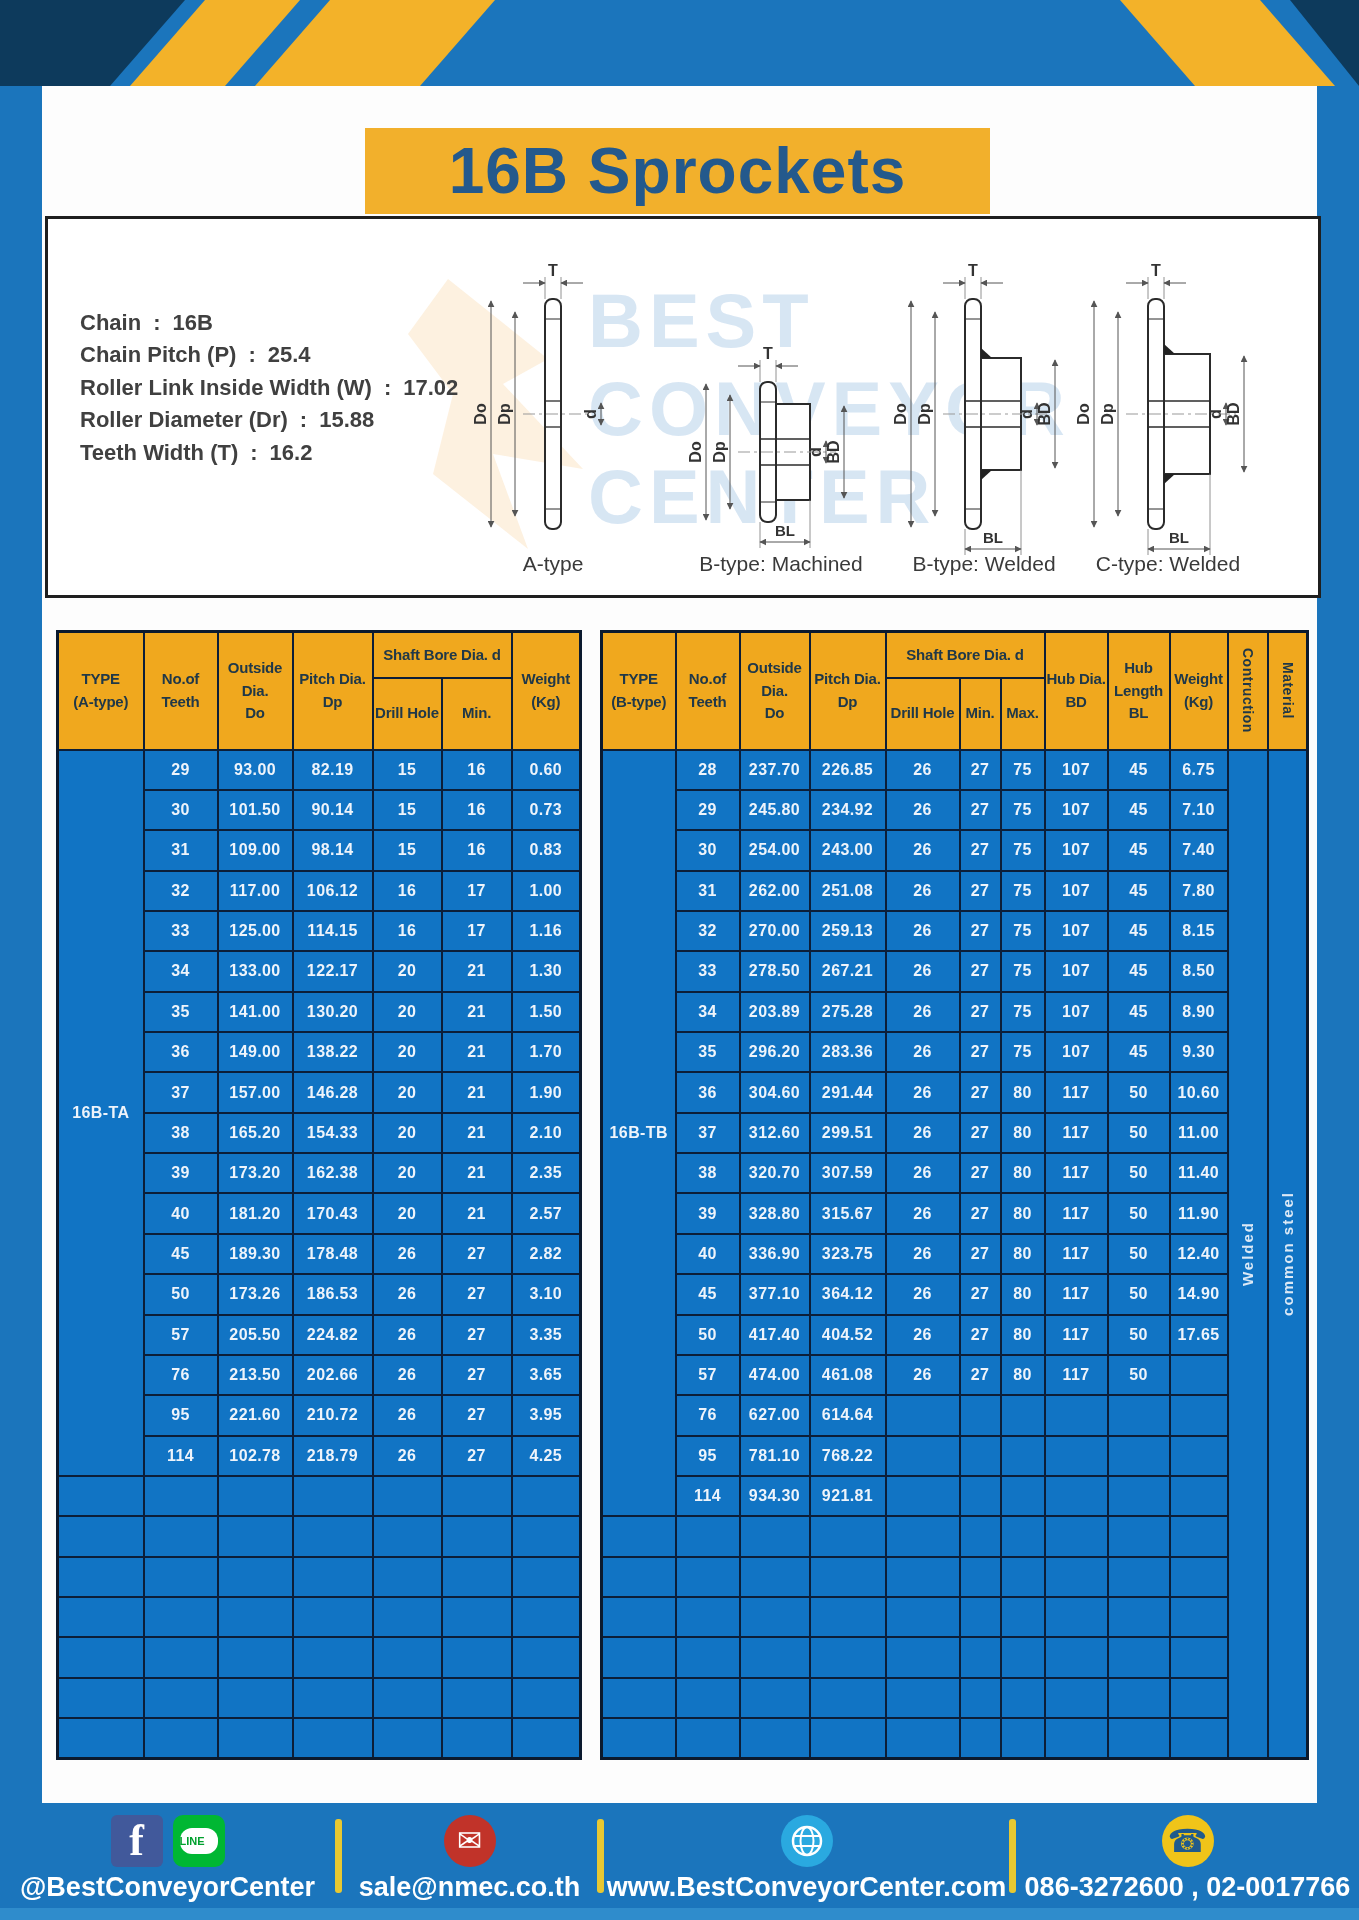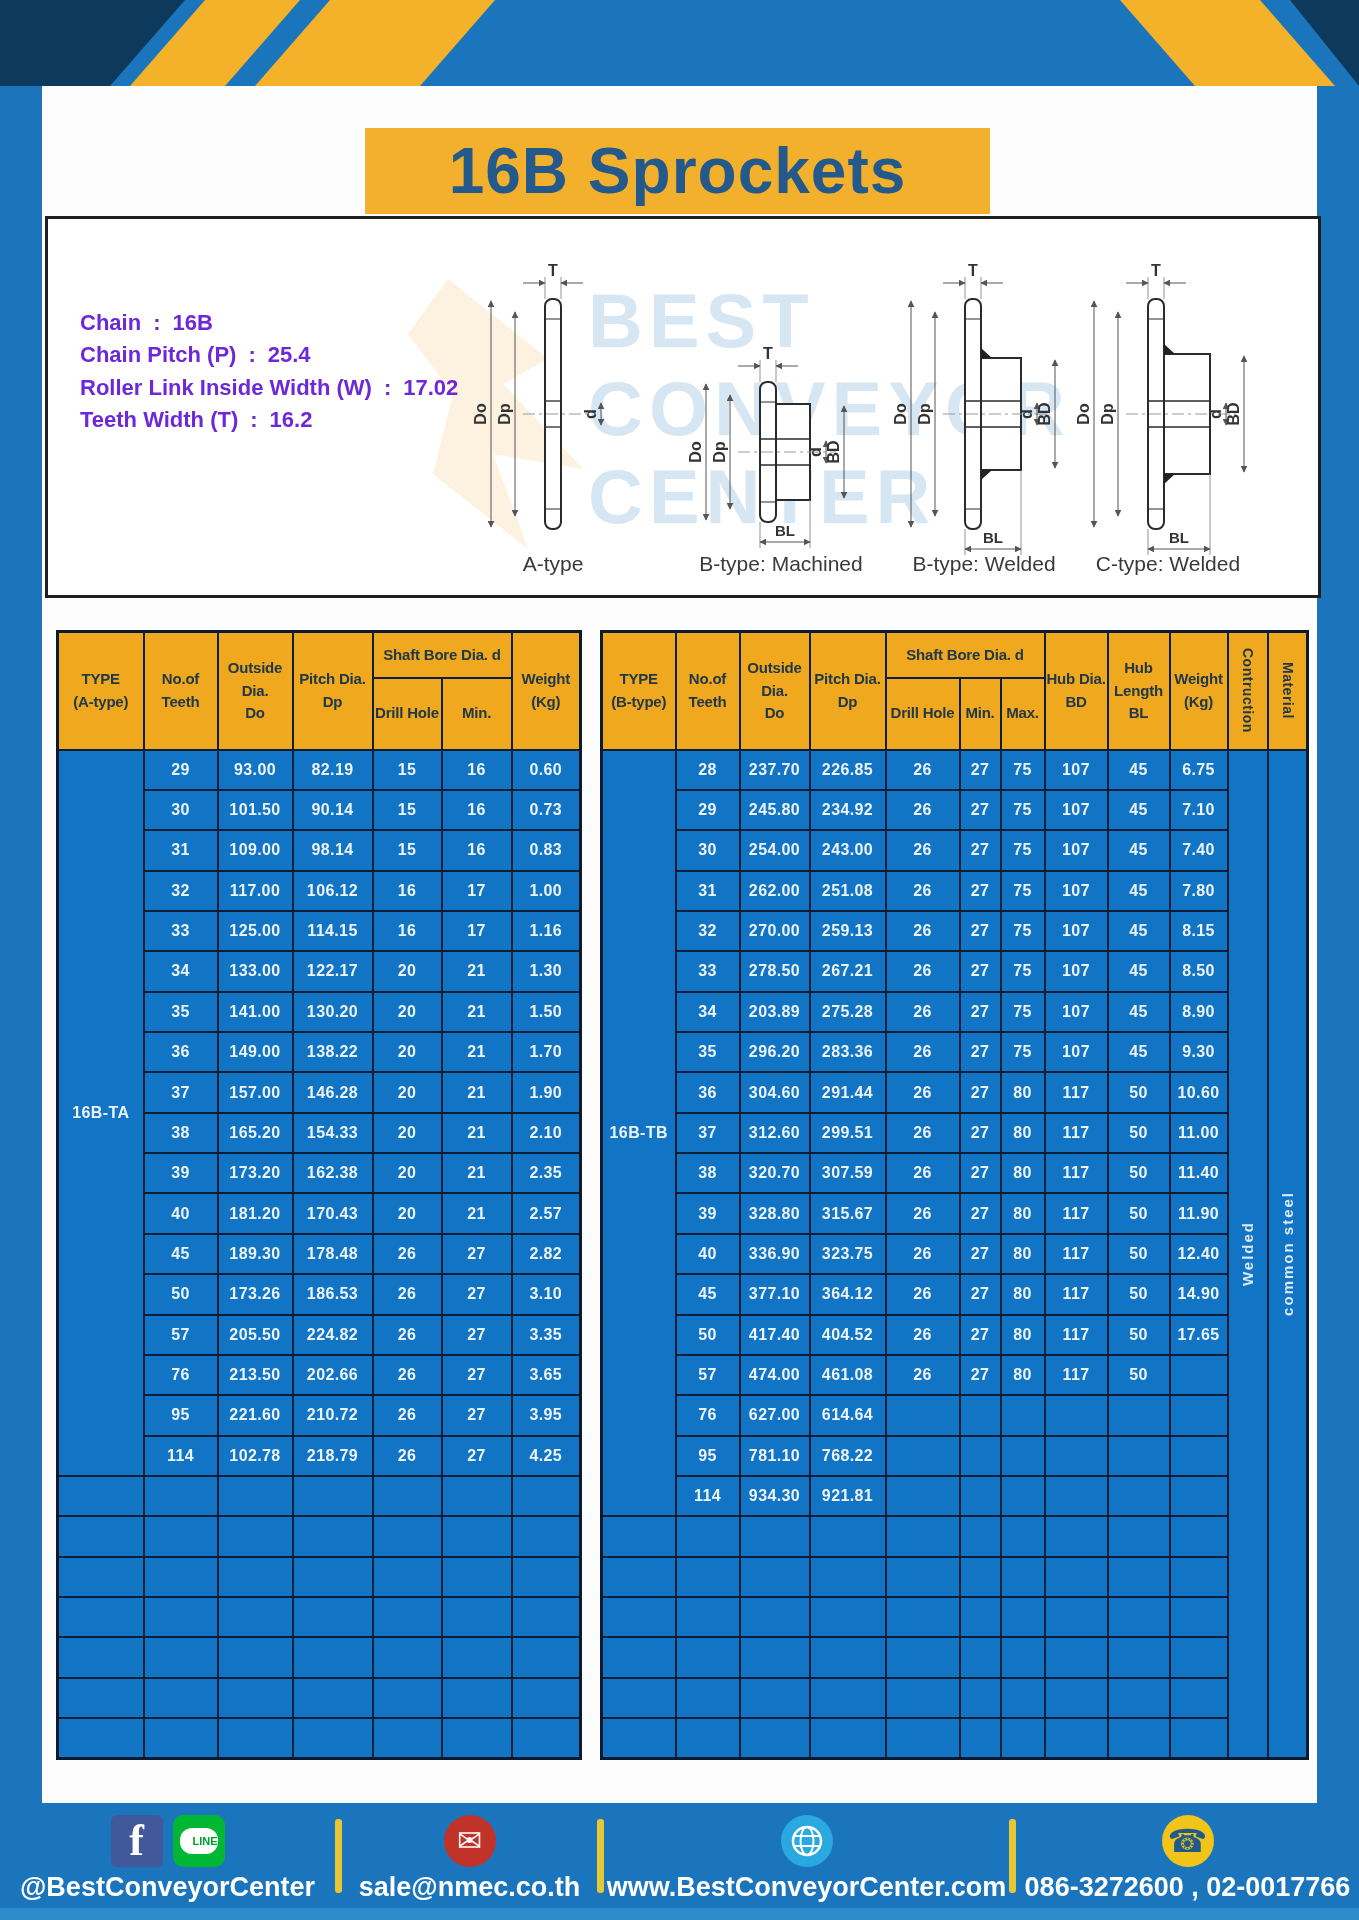--- a/index.html
+++ b/index.html
@@ -10,21 +10,21 @@
   .white-page { position:absolute; left:42px; top:86px; width:1275px; height:1717px; background:#fdfdfd; }
   .topband { position:absolute; left:0; top:0; }
 
   .banner { position:absolute; left:365px; top:128px; width:625px; height:86px; background:#f2b02c;
     display:flex; align-items:center; justify-content:center; }
   .banner h1 { margin:0; font-size:64px; font-weight:bold; color:#24598c; letter-spacing:1px; }
 
   .spec-box { position:absolute; left:45px; top:216px; width:1270px; height:376px; background:#ffffff;
     border:3px solid #1f1f1f; }
   .specs { position:absolute; left:32px; top:88px; z-index:3; }
-  .spec-line { font-size:22px; font-weight:bold; color:#6d28d9; line-height:32.4px; white-space:nowrap; }
+  .spec-line { font-size:22px; font-weight:bold; color:#404040; line-height:32.4px; white-space:nowrap; }
   .spec-colon { margin:0 12px; }
   #drawings { position:absolute; left:0; top:0; }
 
   table.tbl { border-collapse:collapse; table-layout:fixed; position:absolute; top:630px;
     background:#1174c4; border:3px solid #0b1a2e; }
   #tableA { left:56px; width:523px; }
   #tableB { left:600px; width:706px; }
   .tbl th, .tbl td { border:2px solid #0c1e38; text-align:center; vertical-align:middle; padding:0; overflow:hidden; }
   .tbl thead th { background:#f0a81e; color:#203848; font-size:15px; font-weight:bold;
     white-space:pre-line; line-height:1.5; letter-spacing:-0.2px; }
@@ -40,21 +40,21 @@
     display:flex; align-items:center; }
   .footer-strip { position:absolute; left:0; top:1908px; width:1359px; height:12px; background:#2f8ccc; }
   .fsec { display:flex; flex-direction:column; align-items:center; justify-content:center; gap:5px; padding-top:6px; }
   .flabel { color:#ffffff; font-size:27px; font-weight:bold; white-space:nowrap; }
   .fdiv { width:7px; height:74px; background:#e8c832; border-radius:3px; flex:0 0 auto; }
   .ficons { display:flex; gap:10px; }
   .icon-sq { width:52px; height:52px; border-radius:6px; display:flex; align-items:center; justify-content:center; }
   .fb { background:#41599b; color:#ffffff; font-size:44px; font-weight:bold; font-family:"Liberation Serif",serif; }
   .line-ic { background:#00b733; border-radius:10px; }
   .line-bubble { width:38px; height:26px; background:#ffffff; border-radius:12px;
-    display:flex; align-items:center; justify-content:flex-end; color:#00a02d; font-size:11px; font-weight:bold; }
+    display:flex; align-items:center; justify-content:flex-start; color:#00a02d; font-size:11px; font-weight:bold; }
   .circle { width:52px; height:52px; border-radius:50%; display:flex; align-items:center; justify-content:center; }
   .red { background:#c13329; color:#ffffff; font-size:30px; }
   .cyan { background:#2aa9e0; }
   .yellow { background:#f0c419; color:#205a8c; font-size:32px; }
 </style>
 </head>
 <body>
 
 <div class="white-page"></div>
 
@@ -186,20 +186,21 @@
         <line x1="1162" y1="255" x2="1162" y2="336" stroke="#777" stroke-width="0.8"></line>
         <line x1="1100" y1="330" x2="1162" y2="330" stroke="#555" stroke-width="1" marker-start="url(#arr)" marker-end="url(#arr)"></line>
         <text x="1131" y="324" font-size="15" font-weight="bold" fill="#333" text-anchor="middle">BL</text>
         <text x="1120" y="352" font-size="21" fill="#3a3a3a" text-anchor="middle">C-type: Welded</text>
       </g>
     </svg>
   <div class="specs">
       <div class="spec-line"><span>Chain</span><span class="spec-colon">:</span><span>16B</span></div>
       <div class="spec-line"><span>Chain Pitch (P)</span><span class="spec-colon">:</span><span>25.4</span></div>
       <div class="spec-line"><span>Roller Link Inside Width (W)</span><span class="spec-colon">:</span><span>17.02</span></div>
+      <div class="spec-line"><span>Roller Diameter (Dr)</span><span class="spec-colon">:</span><span>15.88</span></div>
       <div class="spec-line"><span>Teeth Width (T)</span><span class="spec-colon">:</span><span>16.2</span></div>
     </div>
 </div>
 
 <table class="tbl" id="tableA">
     <colgroup>
       <col style="width: 86px;">
       <col style="width: 74px;">
       <col style="width: 75px;">
       <col style="width: 80px;">

